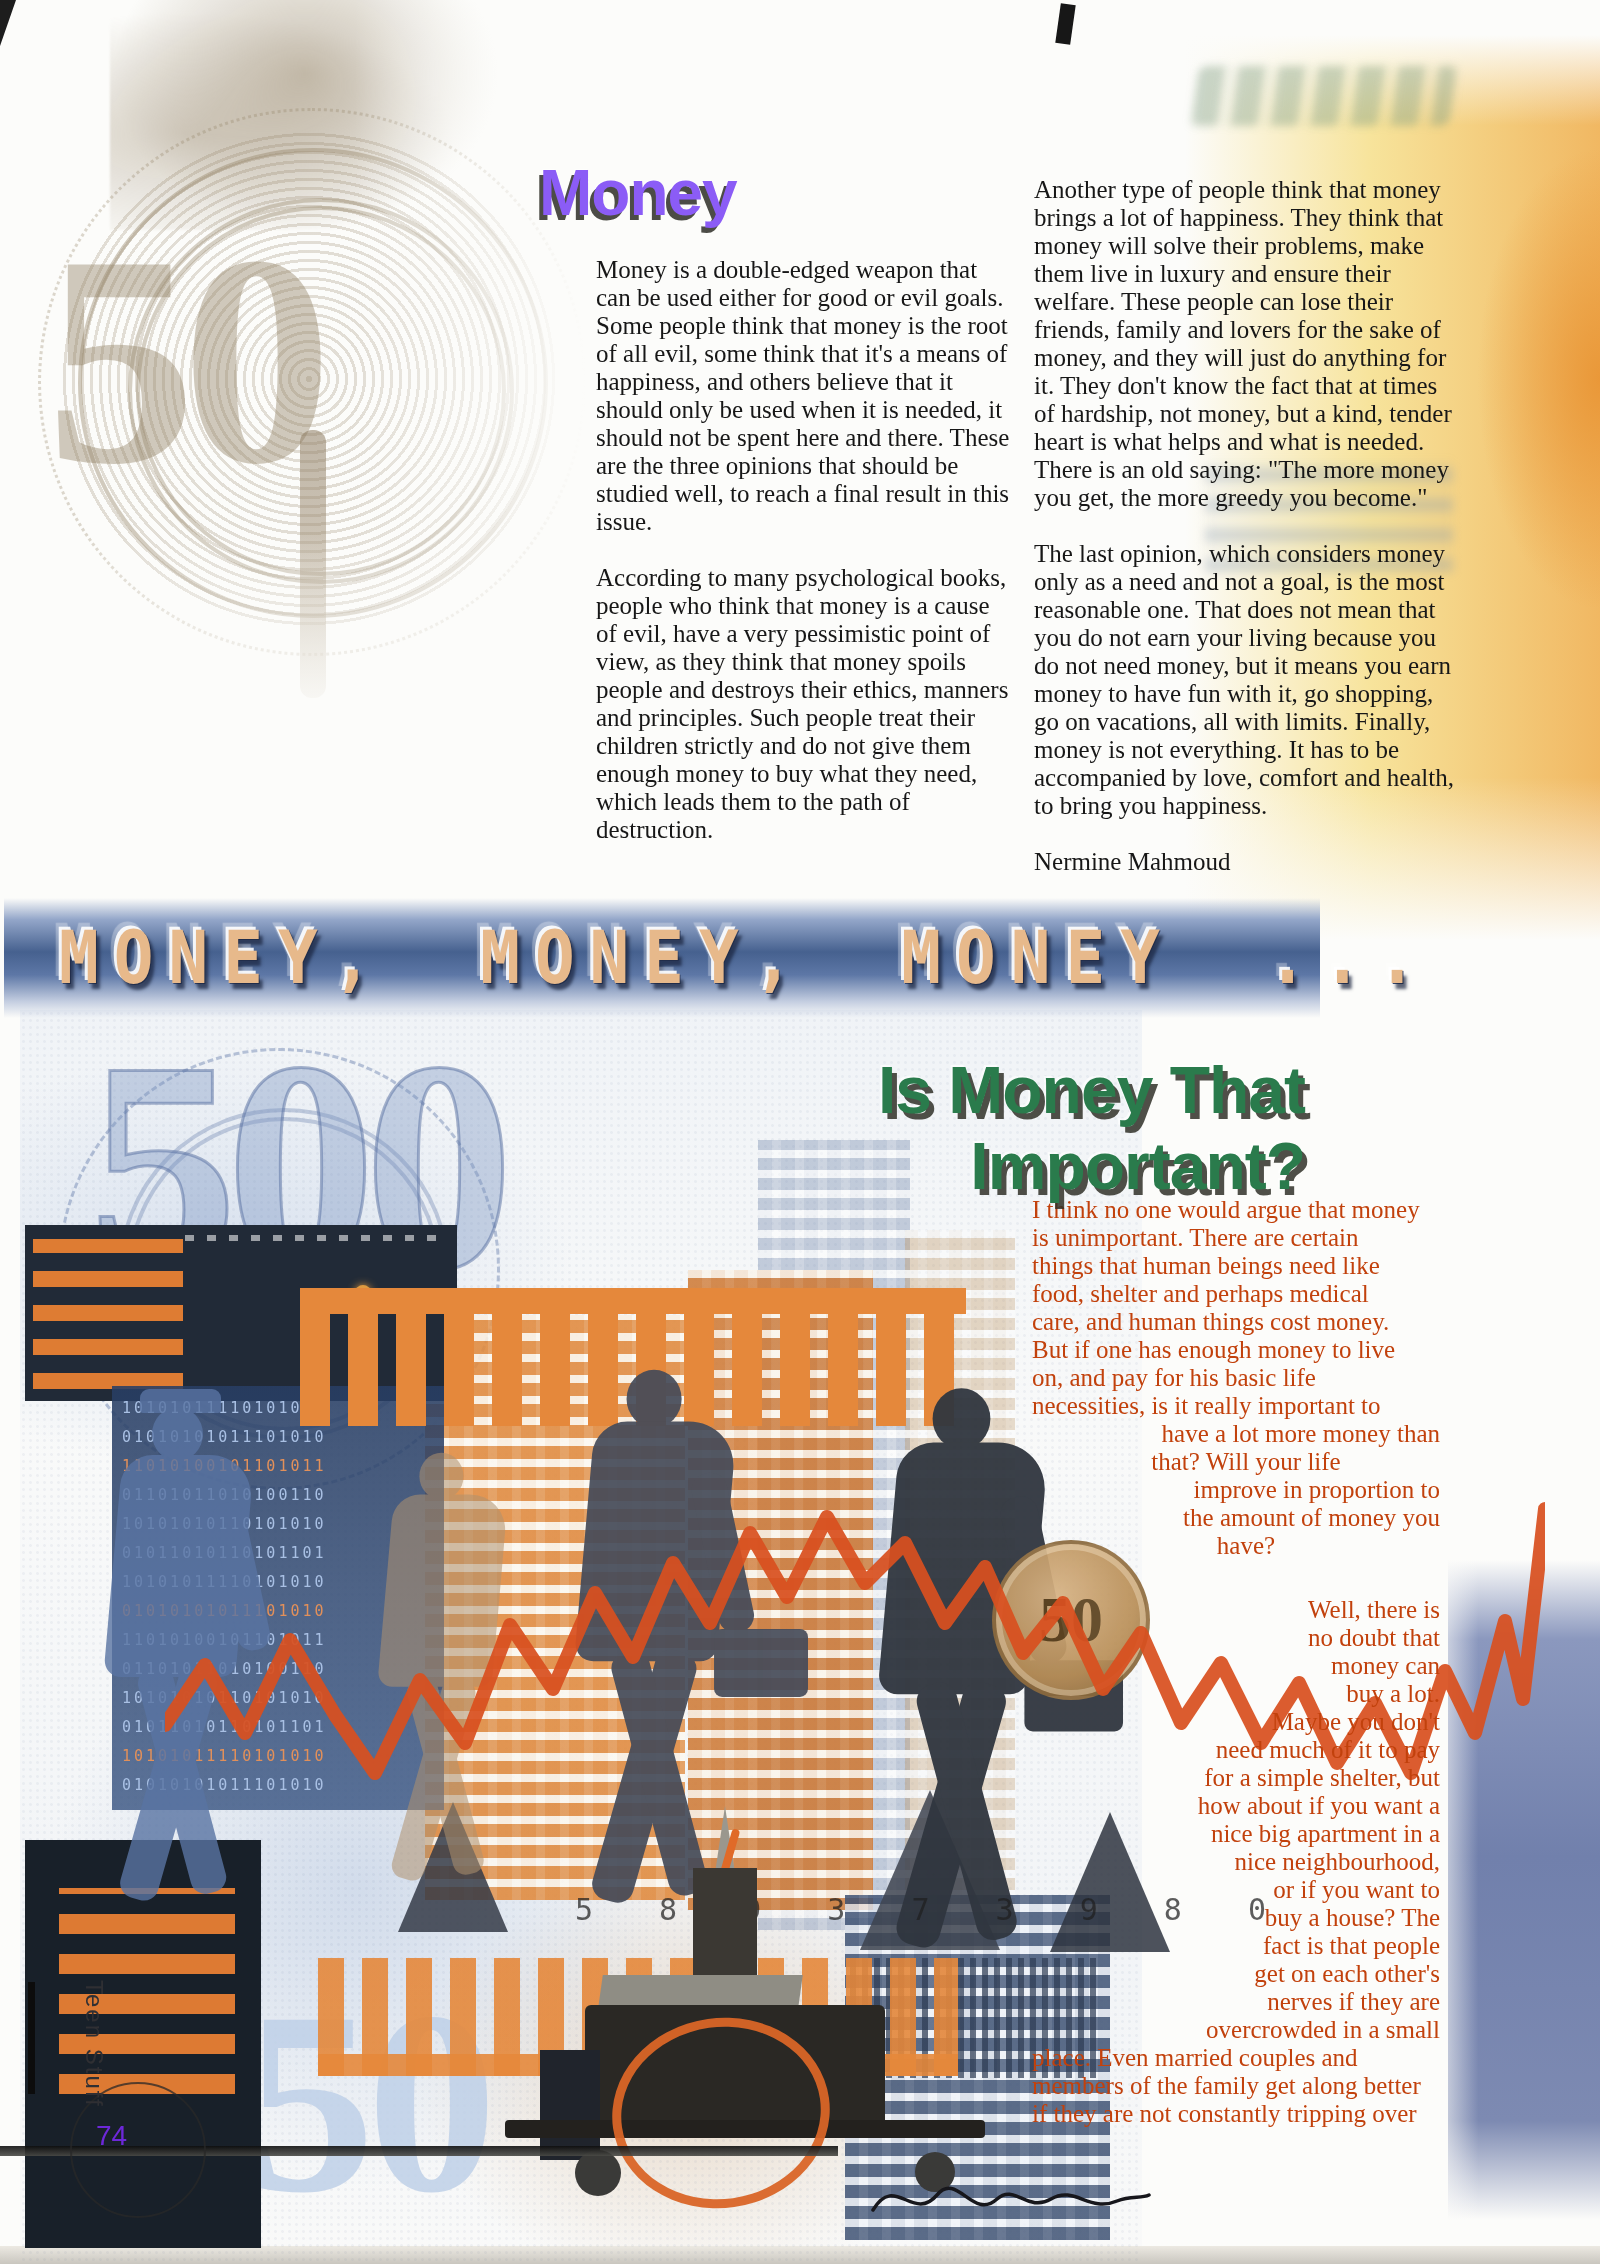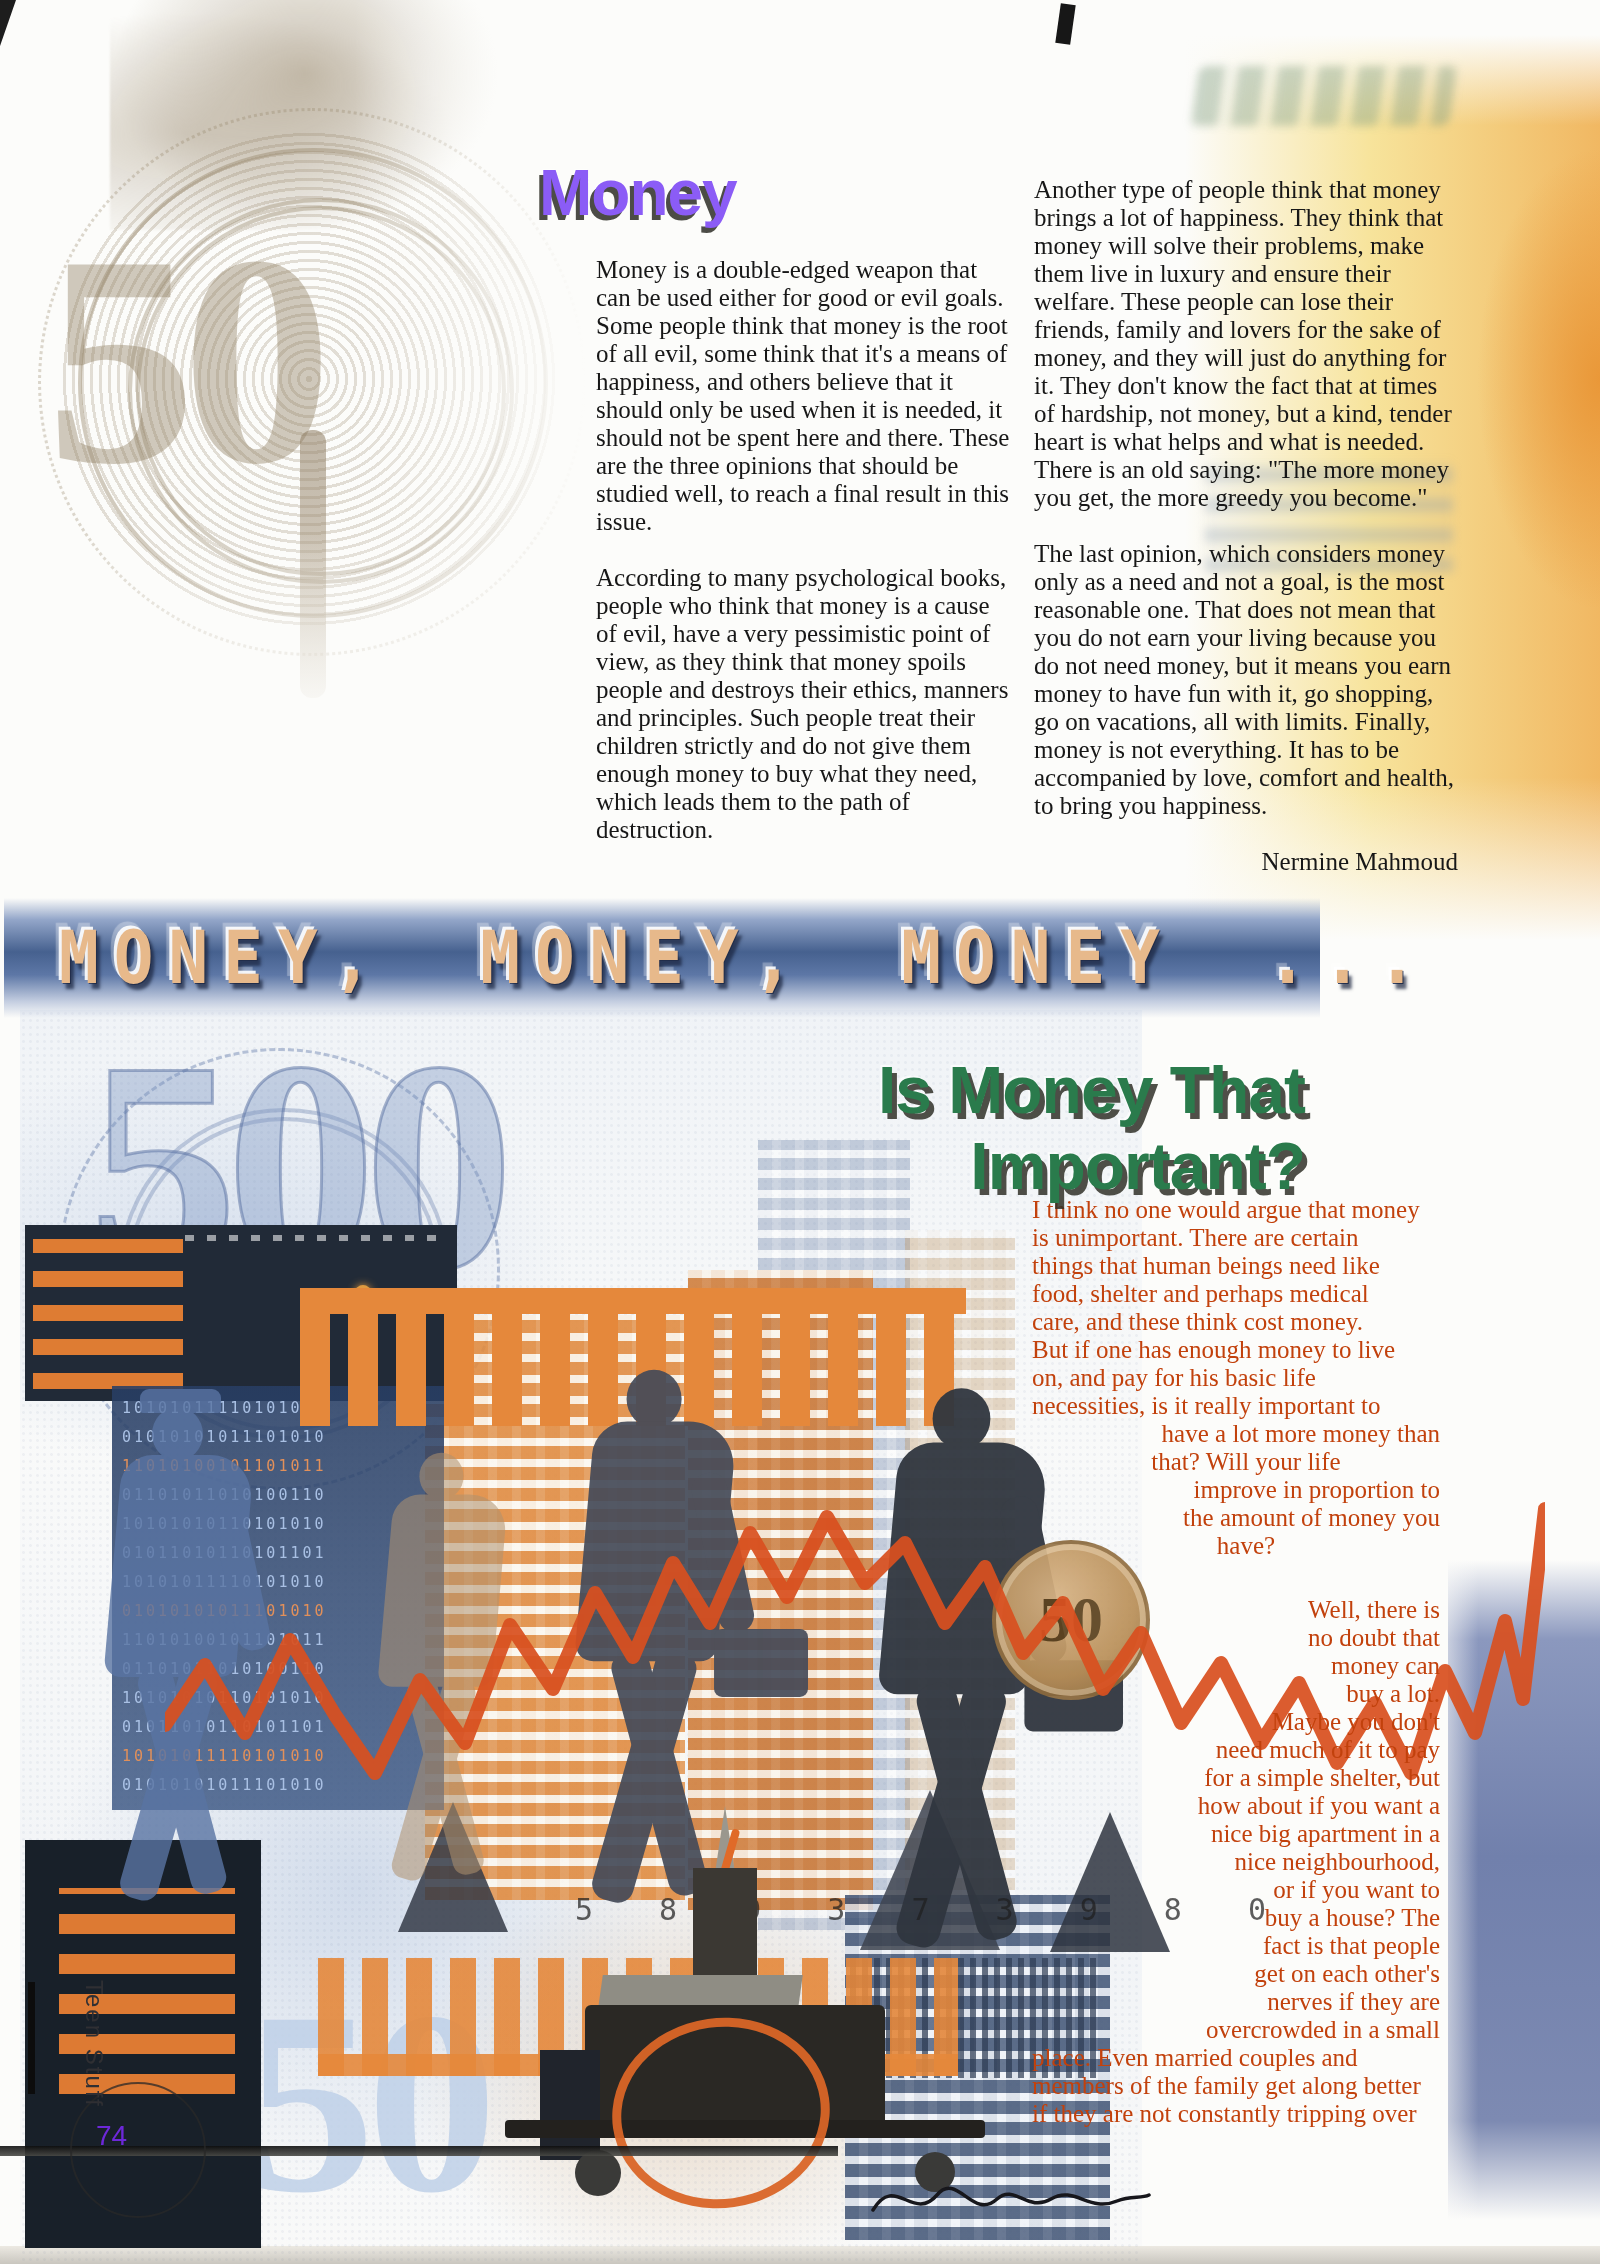--- a/index.html
+++ b/index.html
@@ -46,21 +46,21 @@
   
   .title1{left:539px;top:156px;z-index:11;font-family:"Liberation Sans","DejaVu Sans",sans-serif;
     font-weight:900;font-size:64px;color:#8b5cf6;letter-spacing:-1px;
     text-shadow:-4px 5px 0 rgba(45,45,38,.85),-1px -1px 0 rgba(255,255,255,.6);}
 
   
   .bodycol{z-index:10;font-size:25px;line-height:28px;color:#171717;text-align:left;}
   .bodycol p{margin:0 0 28px 0;}
   .col1{left:596px;top:240px;width:418px;margin-top:16px;}
   .col2{left:1034px;top:176px;width:424px;}
-  .byline{text-align:right;font-size:25px;margin-top:12px;}
+  .byline{font-size:25px;margin-top:12px;}
 
   
   .banner{left:4px;top:898px;width:1316px;height:120px;z-index:15;
     background:linear-gradient(180deg,rgba(236,240,247,0) 0%,#93a6c9 18%,#46618f 45%,#5d77a6 64%,#c3cde0 86%,rgba(255,255,255,0) 100%);}
   .banner .txt{position:absolute;left:55px;top:18px;white-space:nowrap;
     font-family:"DejaVu Sans Mono","Liberation Mono",monospace;font-weight:bold;font-size:66px;
     letter-spacing:15px;word-spacing:38px;transform:scaleY(1.1);transform-origin:left top;
     color:#e7b98b;
     text-shadow:-3px -3px 0 rgba(255,255,255,.9),-6px -6px 1px rgba(255,255,255,.3),4px 5px 3px rgba(24,34,60,.7),1px 1px 0 #3a4a6e;}
 
@@ -345,21 +345,21 @@
   <div class="abs title2">
     <div>Is Money That</div>
     <div>Important?</div>
   </div>
 
   <div class="abs bottomtext">
       <div class="bline al">I think no one would argue that money</div>
       <div class="bline al">is unimportant. There are certain</div>
       <div class="bline al">things that human beings need like</div>
       <div class="bline al">food, shelter and perhaps medical</div>
-      <div class="bline al">care, and these think cost money.</div>
+      <div class="bline al">care, and human things cost money.</div>
       <div class="bline al">But if one has enough money to live</div>
       <div class="bline al">on, and pay for his basic life</div>
       <div class="bline al">necessities, is it really important to</div>
       <div class="bline ar">have a lot more money than</div>
       <div class="bline ac">that? Will your life</div>
       <div class="bline ar">improve in proportion to</div>
       <div class="bline ar">the amount of money you</div>
       <div class="bline ac">have?</div>
       <div class="bline ar gap">Well, there is</div>
       <div class="bline ar">no doubt that</div>

